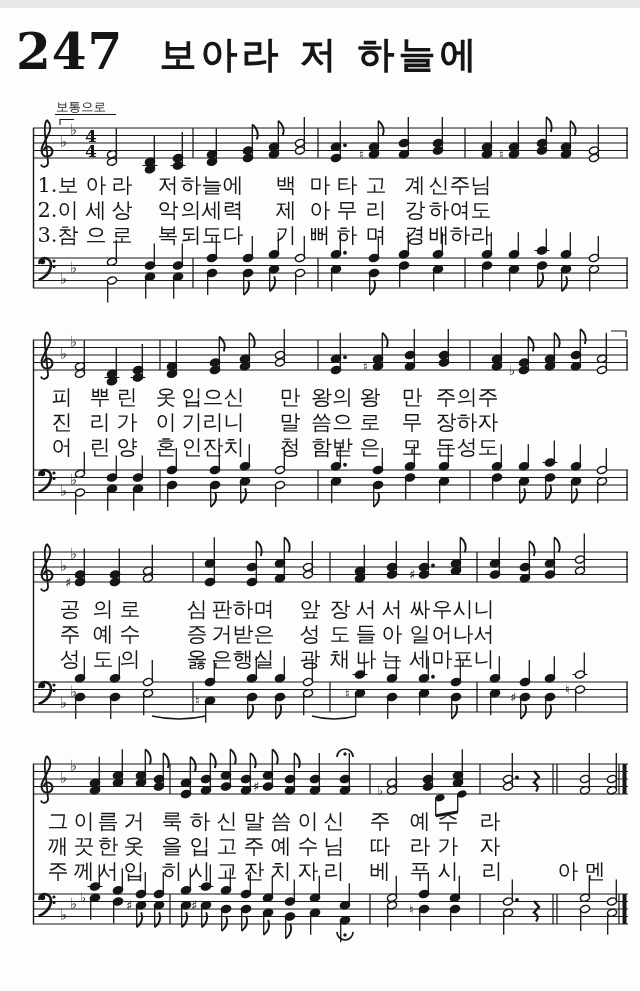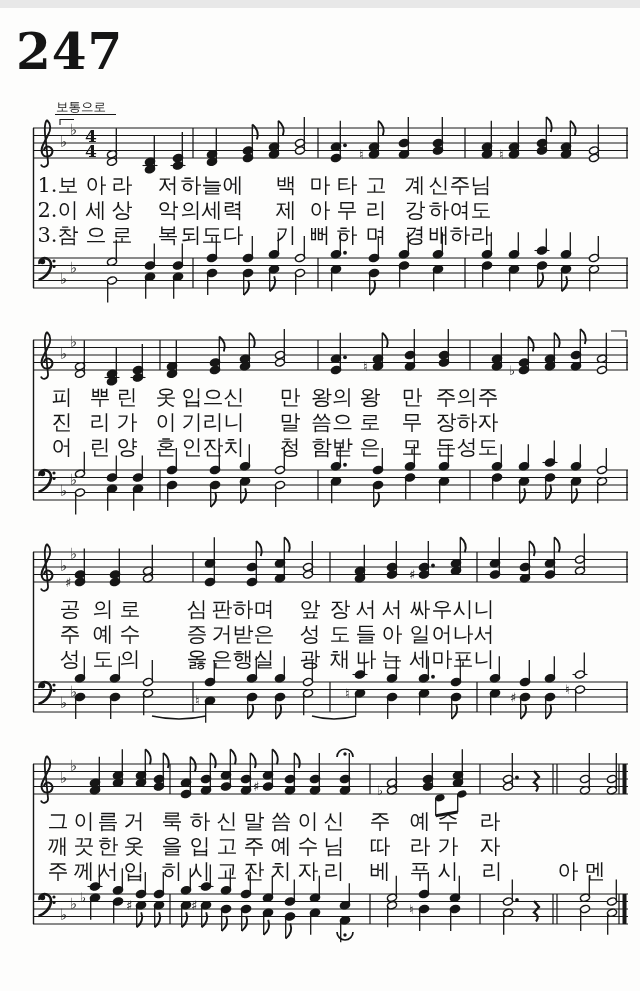--- a/index.html
+++ b/index.html
@@ -26,20 +26,21 @@
   #score{position:relative;}
   #score svg{display:block;}
   .lyric{font-family:"DejaVu Serif", serif;}
 </style>
 </head>
 <body>
 
 <div class="page">
   <div class="header">
     <div class="hymn-number">247</div>
+    <div class="hymn-title">보아라 저 하늘에</div>
   </div>
   <div id="score">
       <svg width="640" height="212" viewBox="0 0 640 212">
         <line x1="33" y1="28" x2="628" y2="28" stroke="#161616" stroke-width="1"></line>
         <line x1="33" y1="35.5" x2="628" y2="35.5" stroke="#161616" stroke-width="1"></line>
         <line x1="33" y1="43" x2="628" y2="43" stroke="#161616" stroke-width="1"></line>
         <line x1="33" y1="50.5" x2="628" y2="50.5" stroke="#161616" stroke-width="1"></line>
         <line x1="33" y1="58" x2="628" y2="58" stroke="#161616" stroke-width="1"></line>
         <line x1="33" y1="158" x2="628" y2="158" stroke="#161616" stroke-width="1"></line>
         <line x1="33" y1="165.5" x2="628" y2="165.5" stroke="#161616" stroke-width="1"></line>

